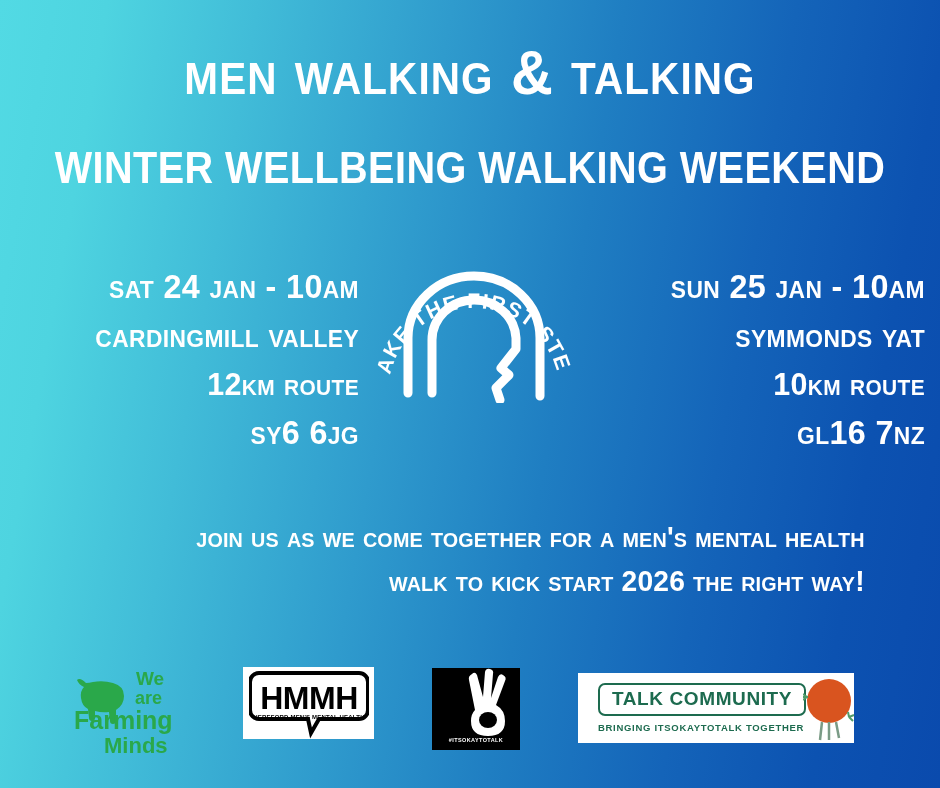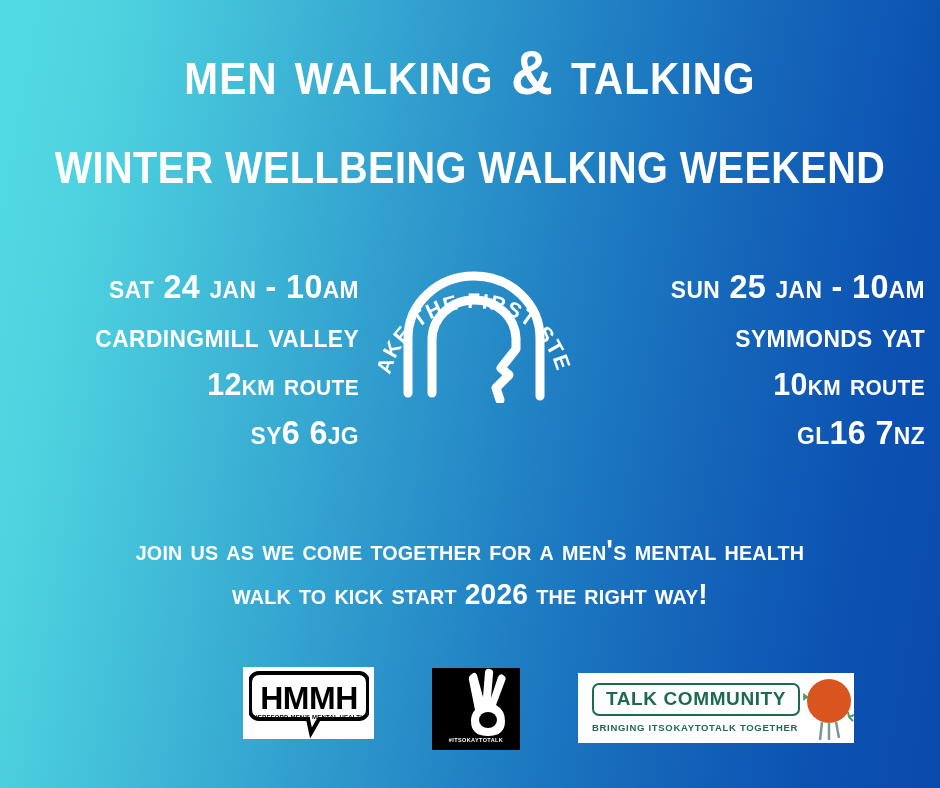--- a/index.html
+++ b/index.html
@@ -110,24 +110,24 @@
     line-height: 34px;
     font-weight: bold;
     letter-spacing: 0.3px;
     transform: scaleX(0.92);
     white-space: nowrap;
   }
 
   
   .body-copy {
     position: absolute;
-    top: 528px;
+    top: 515px;
     left: 50px;
     width: 840px;
-    text-align: center;
+    text-align: right;
     font-variant: small-caps;
     text-transform: lowercase;
   }
   .body-copy .bl {
     font-size: 30px;
     line-height: 44px;
     font-weight: bold;
     letter-spacing: 0.2px;
     transform: scaleX(0.94);
     white-space: nowrap;
@@ -178,21 +178,21 @@
 
   
   .talkcom {
     left: 578px; top: 18px;
     width: 276px; height: 70px;
     background: #ffffff;
     display: flex;
     flex-direction: column;
     align-items: flex-start;
     justify-content: center;
-    padding-left: 14px;
+    padding-left: 20px;
     box-sizing: border-box;
   }
   .tc-pill {
     border: 2px solid #1d6b4f;
     border-radius: 7px;
     padding: 3px 12px 4px 12px;
     color: #1d6b4f;
     font-size: 19px;
     font-weight: bold;
     letter-spacing: 0.6px;
@@ -264,20 +264,35 @@
   </div>
 
 
   <div class="body-copy">
     <div class="bl">Join us as we come together for a men's mental health</div>
     <div class="bl">walk to kick start 2026 the right way!</div>
   </div>
 
   <div class="sponsors">
 
+    <div class="sponsor wafm">
+      <svg width="130" height="96" viewBox="0 0 130 96">
+        <g fill="#2aa84a">
+          <path d="M14,20 q-6,-6 -9,-3 q2,5 7,7 q-4,4 -3,11 q1,8 7,11 l1,9 q0,3 3,3 q3,0 3,-3 l0,-7
+                   q7,2 14,1 l1,9 q0,3 3,3 q3,0 3,-3 l0,-11 q8,-5 8,-14 q0,-10 -11,-13
+                   q-10,-3 -20,-1 q-4,1 -7,1 z"></path>
+        </g>
+        <g fill="#2aa84a" font-family="Liberation Sans, sans-serif" font-weight="bold">
+          <text x="64" y="22" font-size="19">We</text>
+          <text x="63" y="41" font-size="18">are</text>
+          <text x="2" y="66" font-size="25">Farming</text>
+          <text x="32" y="90" font-size="22">Minds</text>
+        </g>
+      </svg>
+    </div>
 
     <div class="sponsor hmmh">
       <svg width="120" height="72" viewBox="0 0 120 72">
         <g>
           <path d="M10,6 h100 a9,9 0 0 1 9,9 v28 a9,9 0 0 1 -9,9 h-40 l-8,14 l-3,-14 h-49
                    a9,9 0 0 1 -9,-9 v-28 a9,9 0 0 1 9,-9 z" fill="none" stroke="#000000" stroke-width="4"></path>
         </g>
         <text x="60" y="42" text-anchor="middle" font-family="Liberation Sans, sans-serif" font-size="32" font-weight="bold" fill="#000000" letter-spacing="-0.5">HMMH</text>
         <text x="60" y="52" text-anchor="middle" font-family="Liberation Sans, sans-serif" font-size="6" font-weight="bold" fill="#000000" letter-spacing="0.2">HEREFORD MEN'S MENTAL HEALTH</text>
       </svg>

